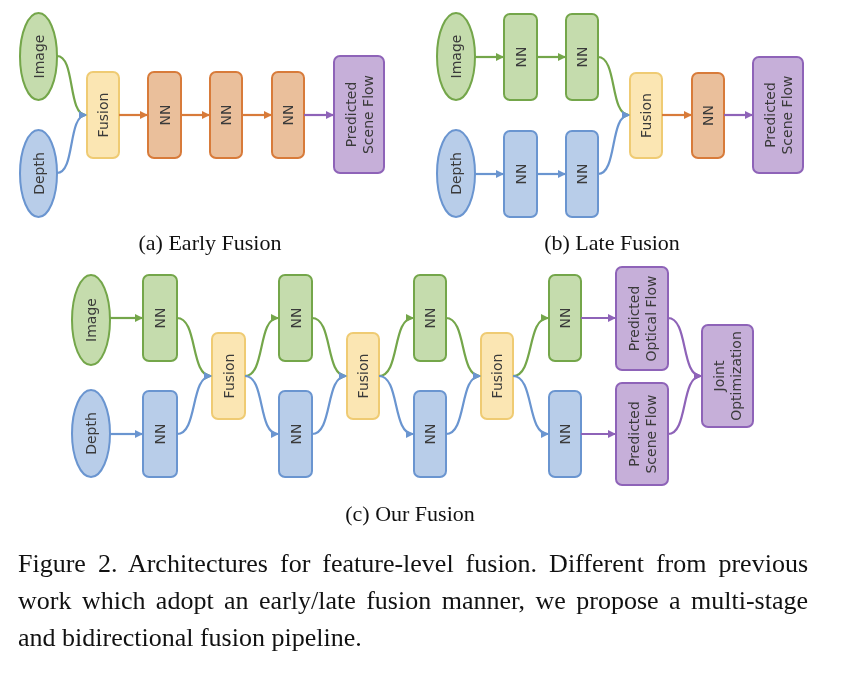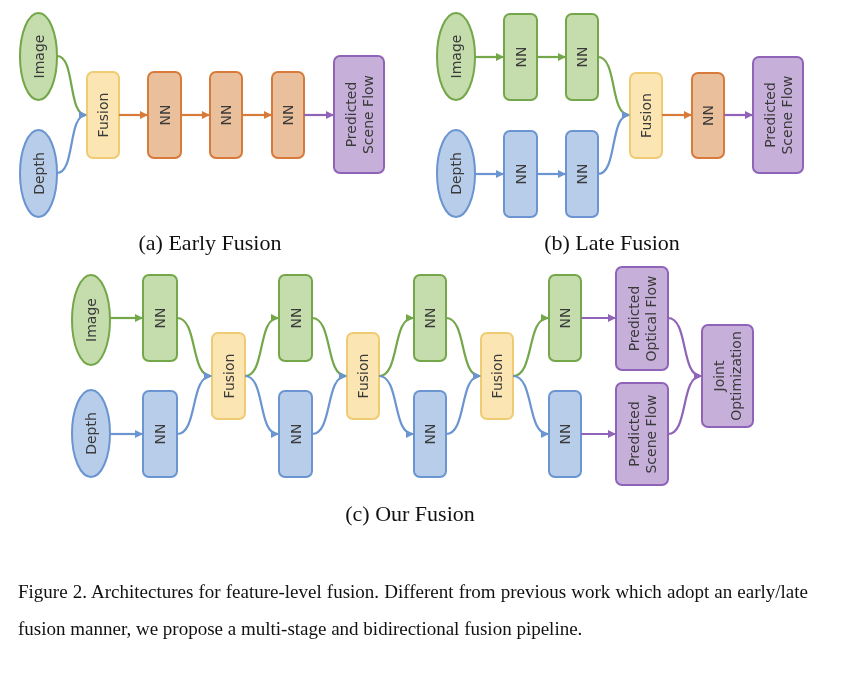--- a/index.html
+++ b/index.html
@@ -2,22 +2,22 @@
 <html><head>
 <meta charset="utf-8">
 <style>
   html, body { margin:0; padding:0; background:#ffffff; }
   body { width:844px; height:674px; position:relative; overflow:hidden; }
   svg#fig { position:absolute; left:0; top:0; }
   .lbl { font-family:"DejaVu Sans", sans-serif; font-size:14px; fill:#3a3a3a; }
   .sub { font-family:"Liberation Serif", serif; font-size:22px; fill:#111; }
   .caption {
     position:absolute; left:18px; top:545px; width:790px;
-    font-family:"Liberation Serif", serif; font-size:19px; line-height:37px;
-    color:#111; text-align:justify;margin-top:28px;
+    font-family:"Liberation Serif", serif; font-size:26px; line-height:37px;
+    color:#111; text-align:justify;
   }
 </style>
 </head>
 <body>
 
 <svg id="fig" width="844" height="540" viewBox="0 0 844 540">
   <defs>
     <marker id="ag" markerWidth="8" markerHeight="8" refX="7" refY="4" orient="auto" markerUnits="userSpaceOnUse">
         <path d="M0,0 L8,4 L0,8 z" fill="#74a64a"></path>
       </marker>

